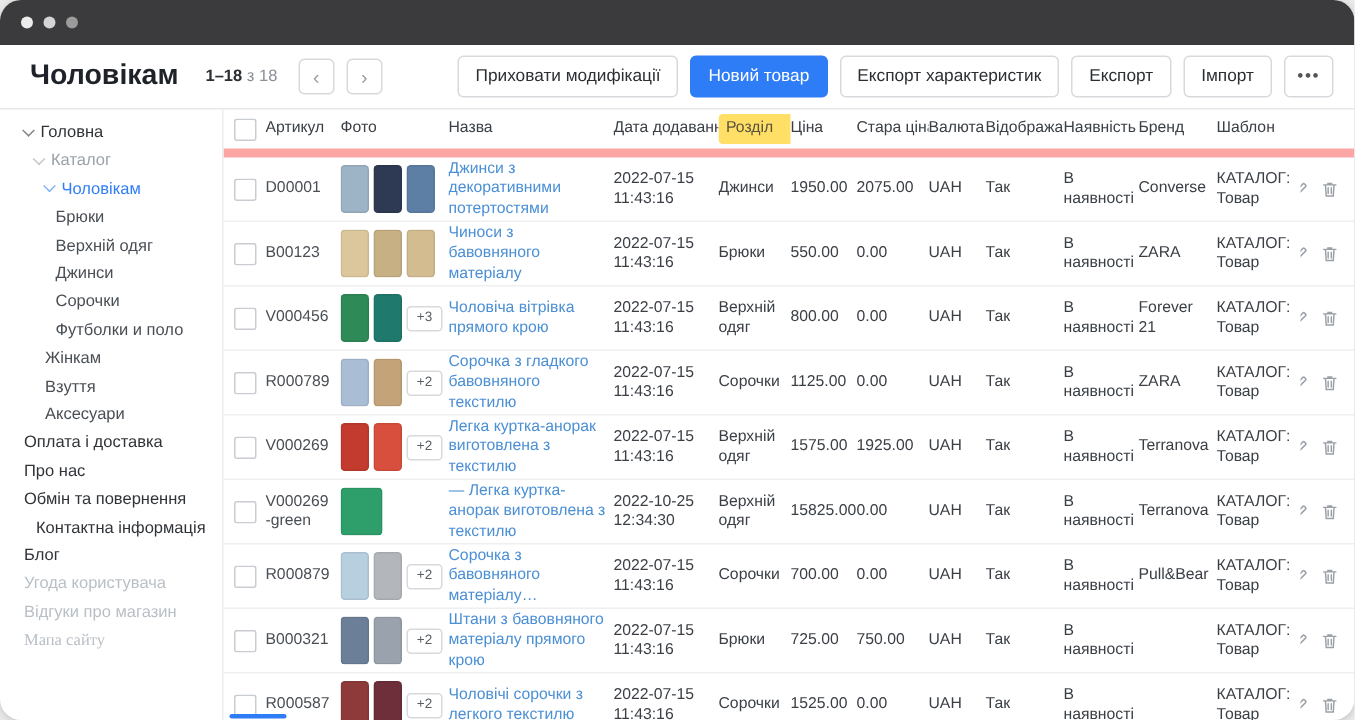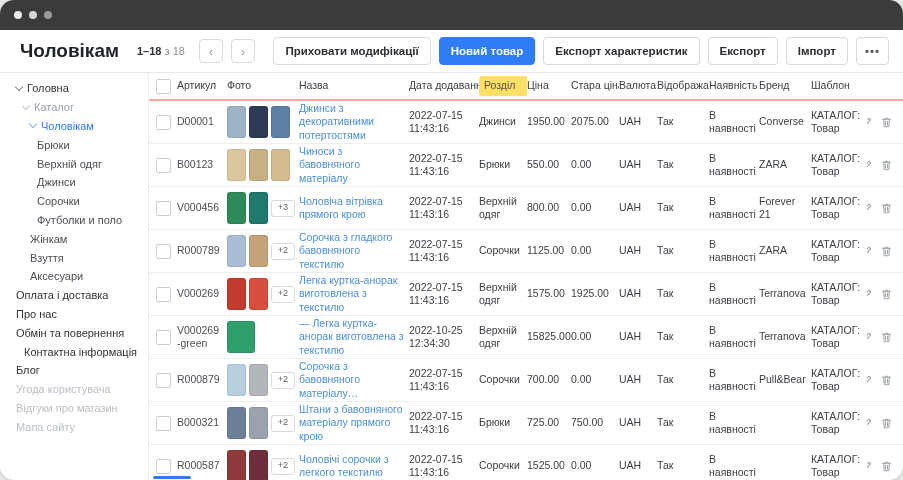--- a/index.html
+++ b/index.html
@@ -8,36 +8,36 @@
   .titlebar{height:30px;background:#3b3b3d;display:flex;align-items:center;padding:0 14px;gap:7px;}
   .dot{width:8px;height:8px;border-radius:50%;display:inline-block;}
   .d1{background:#ececec;} .d2{background:#d4d4d4;} .d3{background:#9b9b9b;}
   
   .toolbar{height:42px;display:flex;align-items:center;padding:0 14px 0 20px;gap:8px;border-bottom:1px solid #e7e8ea;}
   .page-title{font-size:19px;font-weight:700;color:#1f2329;margin:0 10px 0 0;}
   .pag{font-size:11px;color:#8a8f98;margin-right:6px;white-space:nowrap;}
   .pag b{color:#2b2f33;font-weight:700;}
   .navbtn{width:24px;height:24px;border:1px solid #d7d9dd;background:#fff;border-radius:4px;color:#9aa0a8;font-size:13px;line-height:1;cursor:pointer;padding:0;}
   .spacer{flex:1;}
-  .tbtn{height:28px;border:1px solid #d7d9dd;background:#fff;border-radius:4px;color:#2b2f33;font-size:11.5px;padding:0 11px;cursor:pointer;white-space:nowrap;font-family:inherit;font-weight:bold;}
+  .tbtn{height:28px;border:1px solid #d7d9dd;background:#fff;border-radius:4px;color:#2b2f33;font-size:11.5px;padding:0 11px;cursor:pointer;white-space:nowrap;font-family:inherit;}
   .tbtn.primary{background:#2e7df6;border-color:#2e7df6;color:#fff;}
   .tbtn.more{padding:0 8px;letter-spacing:1px;color:#555;}
   
   .appbody{display:flex;height:407px;}
   .sidebar{width:148px;flex:0 0 148px;border-right:1px solid #ececee;padding-top:6px;overflow:hidden;}
   .sb-item{height:18.8px;display:flex;align-items:center;font-size:11px;color:#2f3337;cursor:pointer;white-space:nowrap;}
   .sb-item.muted{color:#9aa1a9;}
   .sb-item.active{color:#2e7df6;}
   .sb-item.disabled{color:#b9bfc6;}
   .sb-item.child{color:#4a4f55;}
   .chev{width:5px;height:5px;border-left:1.4px solid currentColor;border-bottom:1.4px solid currentColor;transform:rotate(-45deg);display:inline-block;margin:0 5px 3px 0;opacity:.6;flex:0 0 auto;}
   
   .table{flex:1;position:relative;overflow:hidden;}
   .cols{display:grid;grid-template-columns:28px 50px 72px minmax(0,1fr) 70px 48px 44px 48px 38px 52px 50px 52px 56px 36px;align-items:center;}
-  .thead{height:26px;border-bottom:2px solid #fca5a5;}
+  .thead{height:26px;border-bottom:6px solid #fca5a5;}
   .th{font-size:9.5px;color:#8f959e;white-space:nowrap;overflow:hidden;padding-right:4px;}
   .hl{background:#ffdf66;border-radius:3px;padding:3px 5px;display:inline-flex;align-items:center;gap:13px;color:#5a5340;}
   .sort{font-size:9px;color:#6b6350;}
   .trow{height:42px;border-bottom:1px solid #efefef;overflow:hidden;}
   .cell{font-size:10.5px;color:#3b4046;padding-right:5px;overflow:hidden;line-height:1.25;}
   .cell:first-child{display:flex;justify-content:center;padding-right:0;}
   .checkbox{width:13px;height:13px;border:1px solid #c9cdd2;border-radius:2px;background:#fff;display:inline-block;cursor:pointer;}
   .sku{word-break:break-all;color:#4a4f55;}
   .photos{display:flex;align-items:center;gap:3px;}
   .thumb{width:17px;height:30px;border-radius:3px;display:inline-block;border:1px solid rgba(0,0,0,.08);flex:0 0 auto;}
@@ -125,21 +125,21 @@
         </div>
         <div class="sb-item normal" style="padding-left: 16px;">
           <span>Блог</span>
         </div>
         <div class="sb-item disabled" style="padding-left: 16px;">
           <span>Угода користувача</span>
         </div>
         <div class="sb-item disabled" style="padding-left: 16px; text-align: right;">
           <span>Відгуки про магазин</span>
         </div>
-        <div class="sb-item disabled" style="padding-left: 16px;">
+        <div class="sb-item disabled" style="padding-left: 16px; font-family: Liberation Serif, serif;">
           <span>Мапа сайту</span>
         </div>
       </nav>
 
     <div class="table">
       <div class="thead cols">
         <div class="cell">
             <span class="checkbox"></span>
           </div>
         <div class="cell th">Артикул</div>

